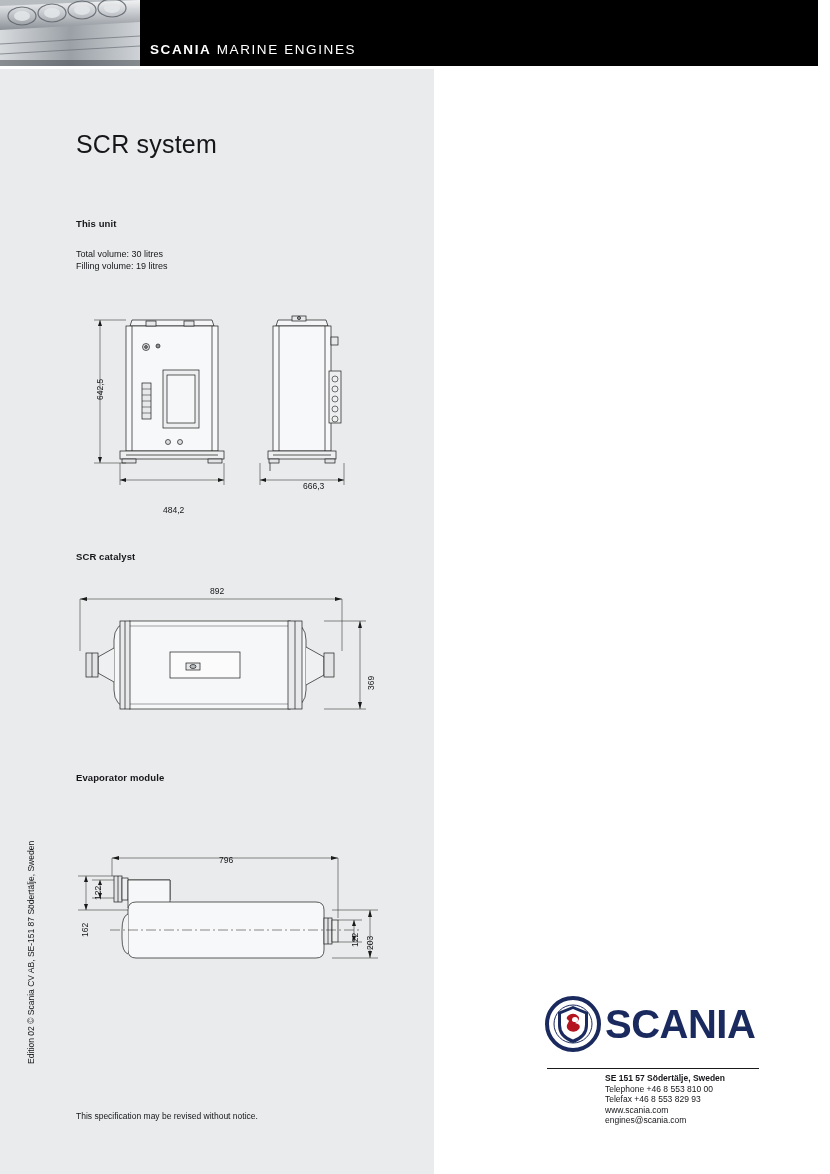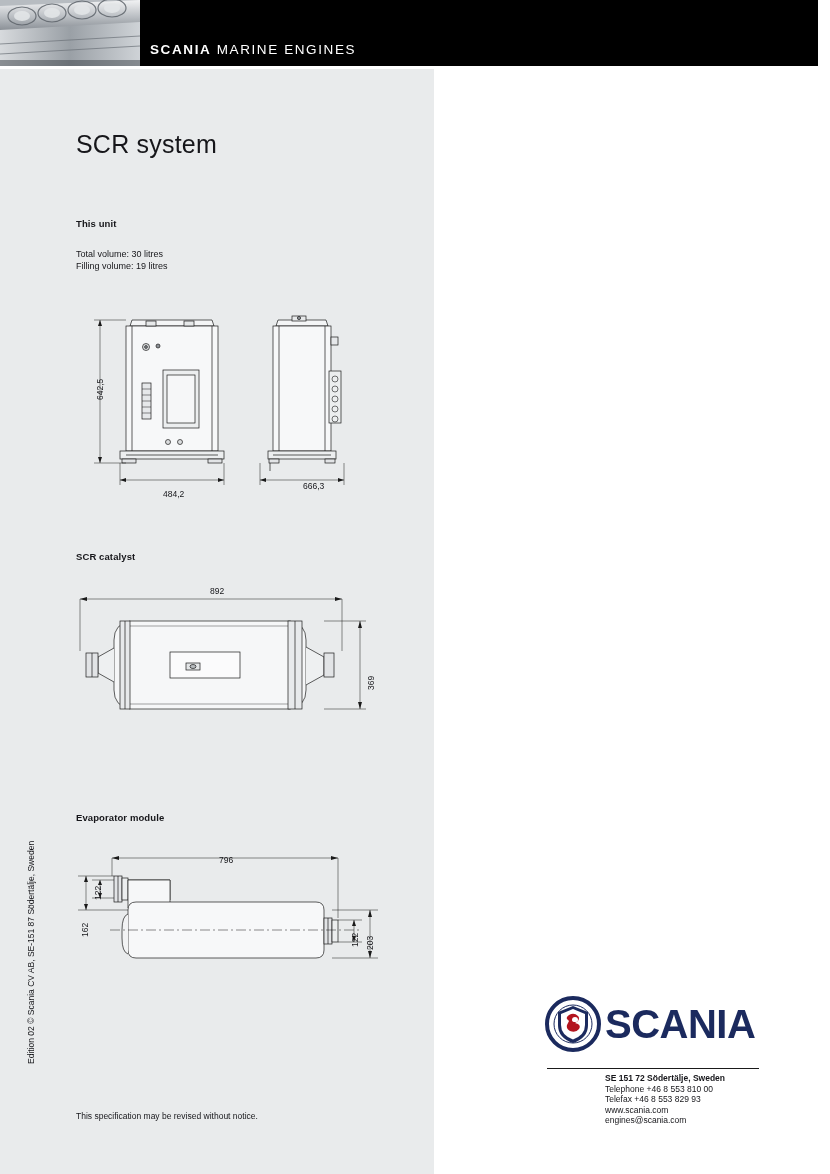--- a/index.html
+++ b/index.html
@@ -315,21 +315,21 @@
           <line x1="180" y1="158" x2="180" y2="180"></line>
           <line x1="264" y1="158" x2="264" y2="180"></line>
           <path d="M180 175 l6 -2 l0 4 z" fill="#1a1a1a" stroke="none"></path>
           <path d="M264 175 l-6 -2 l0 4 z" fill="#1a1a1a" stroke="none"></path>
         </g>
       </g>
     </svg>
   </div>
 
   <div class="dim-label vert" style="left:95px; top:400px;">642,5</div>
-  <div class="dim-label" style="left:163px; top:489px;">484,2</div>
+  <div class="dim-label" style="left:163px; top:505px;">484,2</div>
   <div class="dim-label" style="left:303px; top:481px;">666,3</div>
 
   <div class="sec-head" style="left:76px; top:551px;">SCR catalyst</div>
 
   <div class="draw" style="left:70px; top:585px; width:320px; height:160px;">
     <svg width="320" height="160" viewBox="0 0 320 160">
       <g stroke="#1a1a1a" fill="none" stroke-width="0.7">
 
         <path d="M44 55 q0 -16 16 -19 l160 0 q16 3 16 19 l0 50 q0 16 -16 19 l-160 0 q-16 -3 -16 -19 z" fill="#f6f7f8"></path>
 
@@ -366,21 +366,21 @@
           <path d="M290 36 l-2 7 l4 0 z" fill="#1a1a1a" stroke="none"></path>
           <path d="M290 124 l-2 -7 l4 0 z" fill="#1a1a1a" stroke="none"></path>
         </g>
       </g>
     </svg>
   </div>
 
   <div class="dim-label" style="left:210px; top:586px;">892</div>
   <div class="dim-label vert" style="left:366px; top:690px;">369</div>
 
-  <div class="sec-head" style="left:76px; top:812px;">Evaporator module</div>
+  <div class="sec-head" style="left:76px; top:772px;">Evaporator module</div>
 
   <div class="draw" style="left:70px; top:848px; width:330px; height:140px;">
     <svg width="330" height="140" viewBox="0 0 330 140">
       <g stroke="#1a1a1a" fill="none" stroke-width="0.7">
 
         <rect x="44" y="28" width="8" height="26" fill="#e2e4e6"></rect>
         <rect x="52" y="30" width="6" height="22" fill="#eceeef"></rect>
         <line x1="48" y1="28" x2="48" y2="54"></line>
 
         <path d="M58 32 L100 32 L100 52" fill="none"></path>
@@ -453,20 +453,20 @@
       <path d="M28 10 l15 6 l0 13 q0 13 -15 18 q-15 -5 -15 -18 l0 -13 z" fill="#1b2a5e"></path>
       <path d="M28 13 l12 5 l0 11 q0 10 -12 14.5 q-12 -4.5 -12 -14.5 l0 -11 z" fill="#ffffff"></path>
       <path d="M24 19 q5 -3 9 1 q2 2 0 5 l-3 2 l3 1 q3 2 1 5 q-3 4 -9 2 q-4 -2 -3 -6 l2 -4 l-2 -2 q-1 -2 2 -4 z" fill="#b3141e"></path>
       <path d="M30 21 q3 0 3 3 q0 2 -3 2 q-3 0 -3 -2 q0 -3 3 -3 z" fill="#ffffff"></path>
     </svg>
     <div class="logo-word">SCANIA</div>
   </div>
   <div class="logo-rule"></div>
 
   <div class="addr">
-    <div class="b">SE 151 72  Södertälje, Sweden</div>
+    <div class="b">SE 151 57  Södertälje, Sweden</div>
     <div>Telephone +46 8 553 810 00</div>
     <div>Telefax +46 8 553 829 93</div>
     <div>www.scania.com</div>
     <div>engines@scania.com</div>
   </div>
 
 </div>
 
 </body></html>

